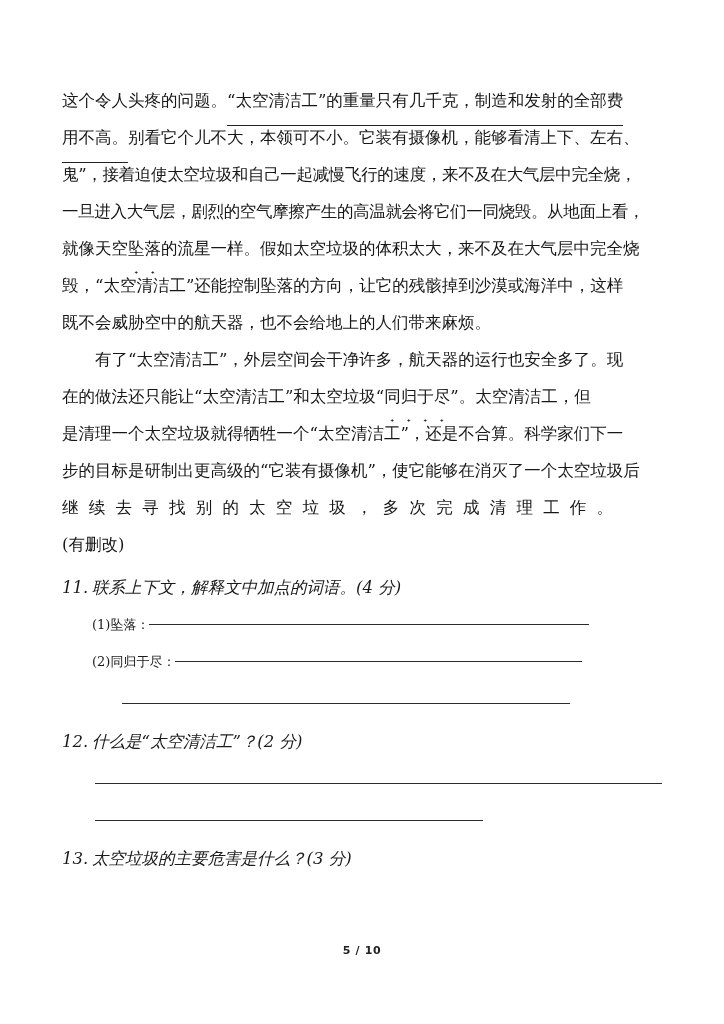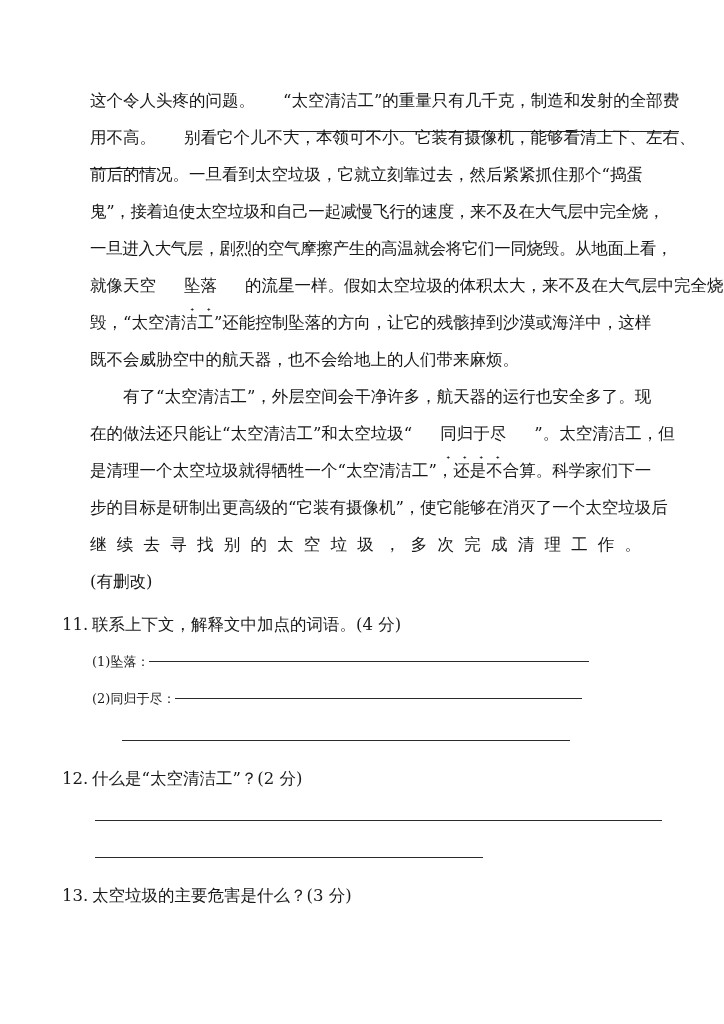--- a/index.html
+++ b/index.html
@@ -33,26 +33,26 @@
   .para { margin: 0; }
   .line {
     display: flex;
     align-items: baseline;
     height: 37px;
     font-size: 16.5px;
     line-height: 37px;
     white-space: nowrap;
     color: #171717;
   }
-  .line-inner { display: inline-block; margin-left: 28px; }
+  .line-inner { display: inline-block; }
 
   
   .u {
     border-bottom: 1.4px solid #222;
-    padding-bottom: 12px;
+    padding-bottom: 6px;
   }
 
   
   .dot {
     position: relative;
     display: inline-block;
   }
   .dot::after {
     content: "";
     position: absolute;
@@ -75,20 +75,21 @@
 
   
   .q-block { margin-top: 6px; }
   .q-line {
     display: flex;
     align-items: baseline;
     height: 37px;
     font-size: 16.5px;
     line-height: 37px;
     white-space: nowrap;
+    font-style: italic;
   }
   .q-num {
     display: inline-block;
     width: 30px;
     font-family: "DejaVu Serif", "Liberation Serif", serif;
   }
   .q-text { display: inline-block; }
   .sub-line {
     display: flex;
     align-items: baseline;
@@ -140,23 +141,20 @@
       <div class="line">
         <span class="line-inner">这个令人头疼的问题。</span>
           <span class="line-inner u">“太空清洁工”的重量只有几千克，制造和发射的全部费</span>
       </div>
 
       <div class="line">
         <span class="line-inner u">用不高。</span>
           <span class="line-inner">别看它个儿不大，本领可不小。它装有摄像机，能够看清上下、左右、</span>
       </div>
 
-      <div class="line">
-        <span class="line-inner">前后的情况。一旦看到太空垃圾，它就立刻靠过去，然后紧紧抓住那个“捣蛋</span>
-      </div>
 
       <div class="line tight">
         <span class="line-inner">鬼”，接着迫使太空垃圾和自己一起减慢飞行的速度，来不及在大气层中完全烧，</span>
       </div>
 
       <div class="line tight">
         <span class="line-inner">一旦进入大气层，剧烈的空气摩擦产生的高温就会将它们一同烧毁。从地面上看，</span>
       </div>
 
       <div class="line">
@@ -241,13 +239,14 @@
 
     <div class="q-block">
       <div class="q-line">
         <span class="q-num">13.</span>
         <span class="q-text">太空垃圾的主要危害是什么？(3 分)</span>
       </div>
     </div>
 
   </div>
 
+  <div class="footer">5 / 10</div>
 </div>
 
 </body></html>

